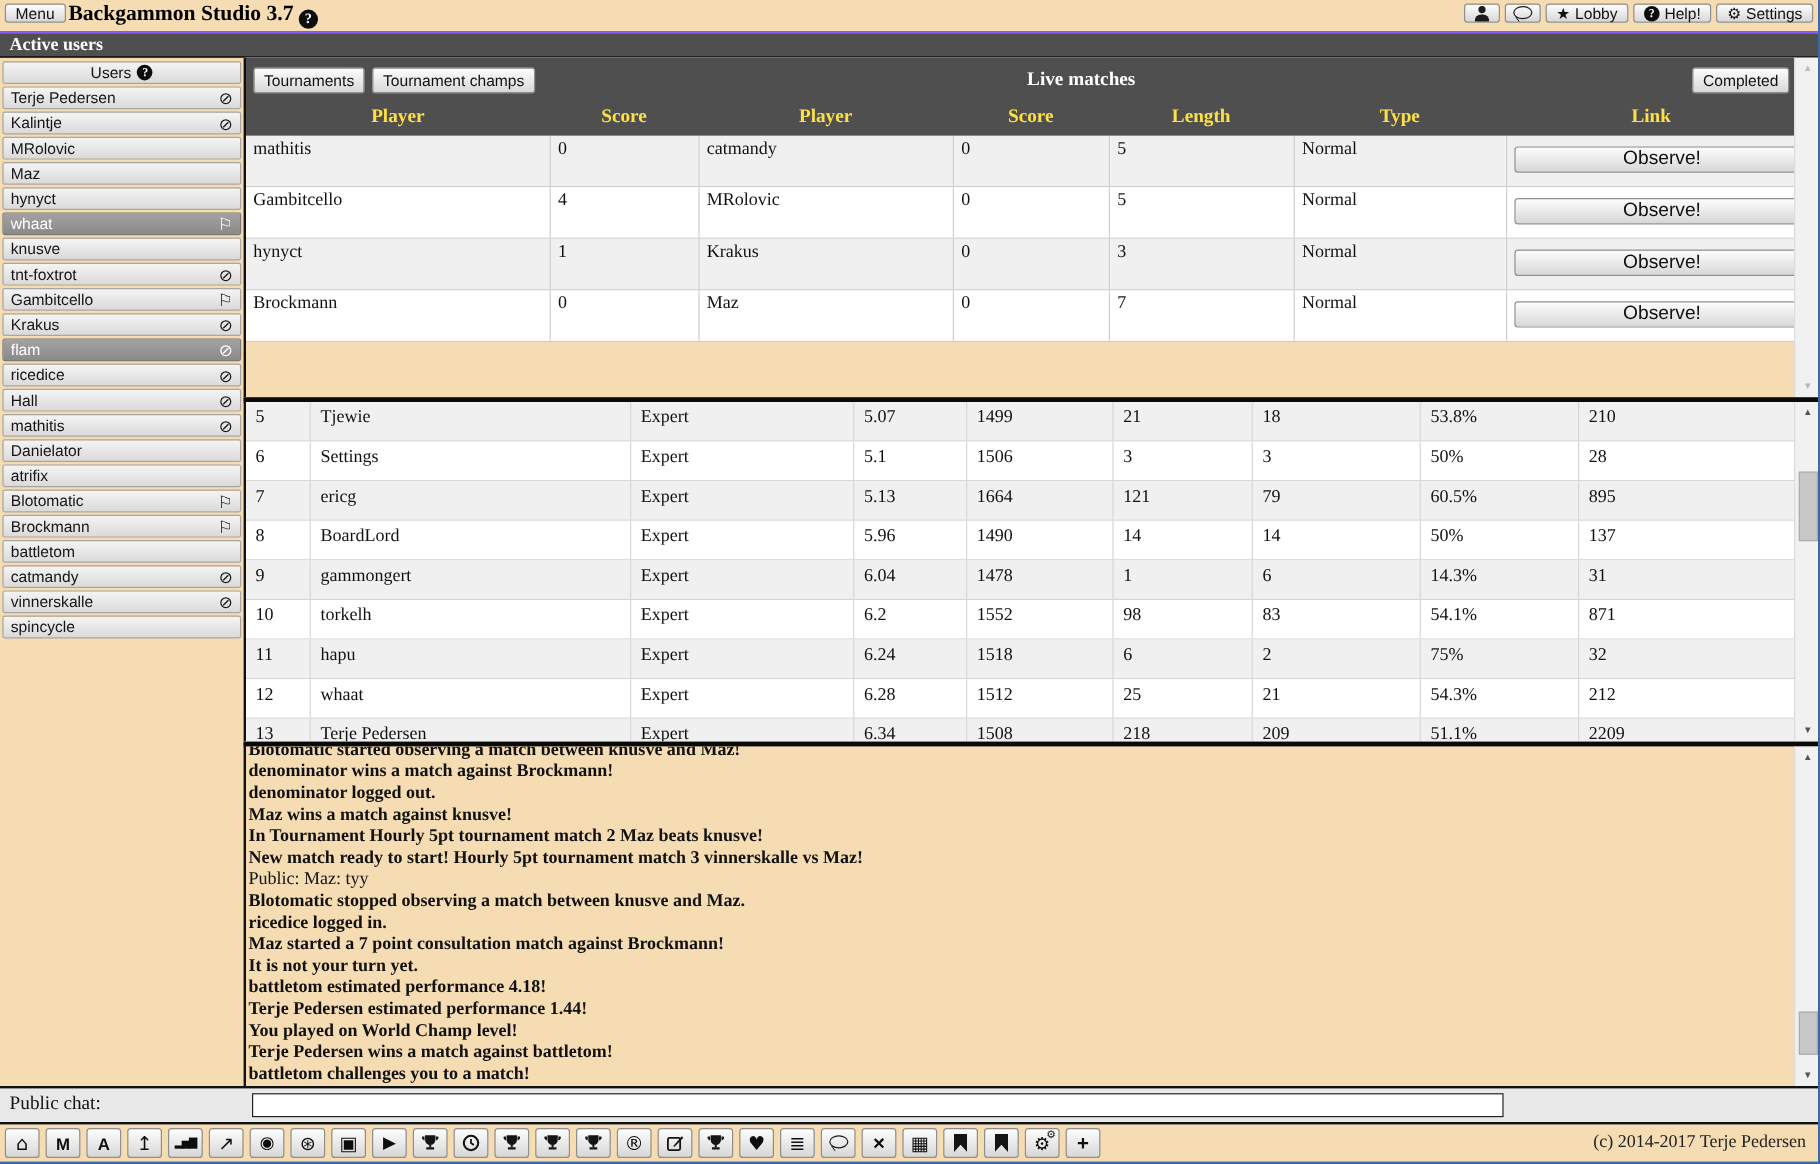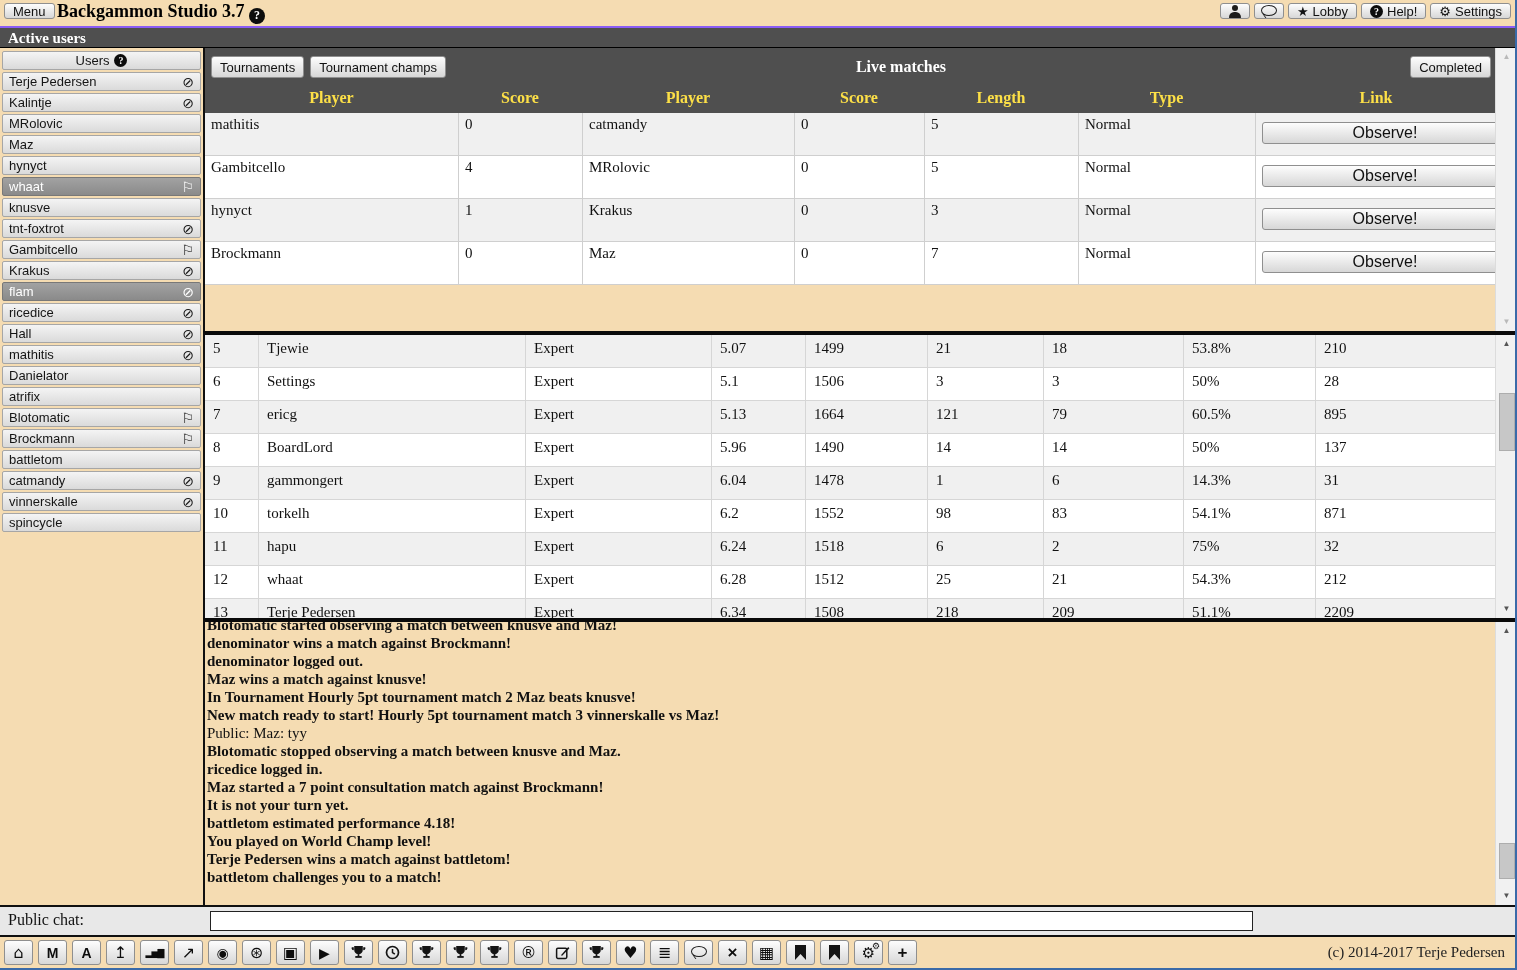--- a/index.html
+++ b/index.html
@@ -423,20 +423,21 @@
       <div class="log-line">denominator logged out.</div>
       <div class="log-line">Maz wins a match against knusve!</div>
       <div class="log-line">In Tournament Hourly 5pt tournament match 2 Maz beats knusve!</div>
       <div class="log-line">New match ready to start! Hourly 5pt tournament match 3 vinnerskalle vs Maz!</div>
       <div class="log-line normal">Public: Maz: tyy</div>
       <div class="log-line">Blotomatic stopped observing a match between knusve and Maz.</div>
       <div class="log-line">ricedice logged in.</div>
       <div class="log-line">Maz started a 7 point consultation match against Brockmann!</div>
       <div class="log-line">It is not your turn yet.</div>
       <div class="log-line">battletom estimated performance 4.18!</div>
+      <div class="log-line">Terje Pedersen estimated performance 1.44!</div>
       <div class="log-line">You played on World Champ level!</div>
       <div class="log-line">Terje Pedersen wins a match against battletom!</div>
       <div class="log-line">battletom challenges you to a match!</div>
     </div>
     <div class="vscroll">
       <div class="arr up">▲</div>
       <div class="thumb" style="bottom:26px;height:34px;"></div>
       <div class="arr down">▼</div>
     </div>
   </div>

